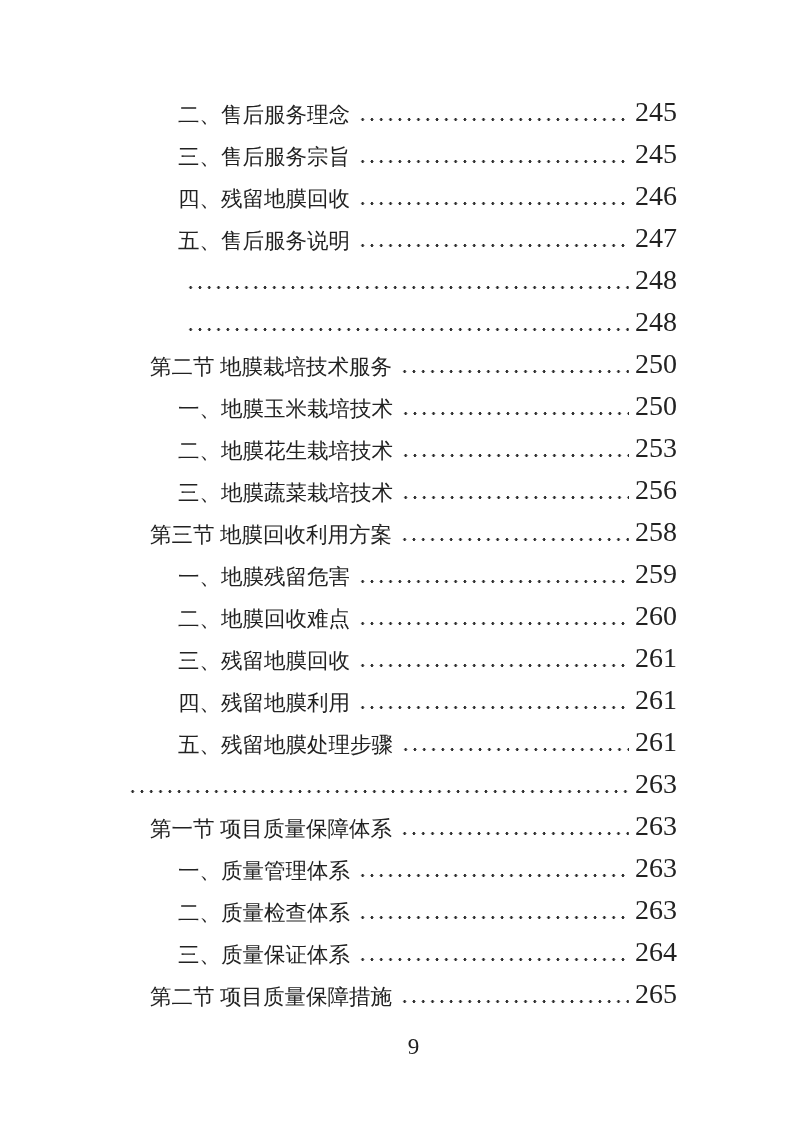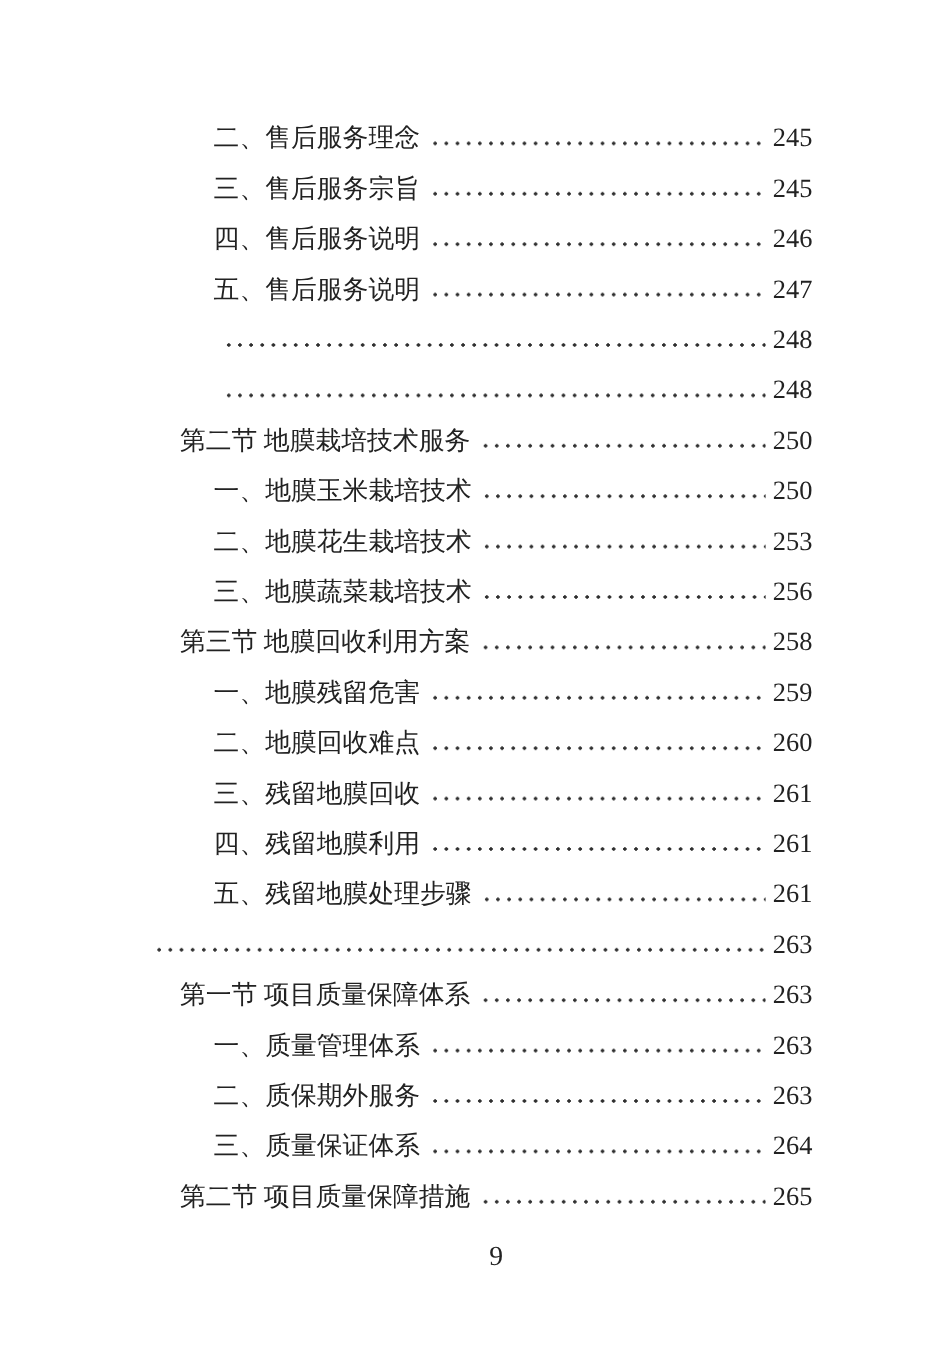--- a/index.html
+++ b/index.html
@@ -45,21 +45,21 @@
     align-self: stretch;
     margin-left: 6px;
     margin-right: 6px;
     background-image: radial-gradient(circle, #2e2e2e 1.2px, rgba(0,0,0,0) 1.7px);
     background-size: 9.3px 5px;
     background-repeat: repeat-x;
     background-position: left 2px bottom 4px;
   }
   .pagenum {
     line-height: 1;
-    font-size: 22px;
+    font-size: 28px;
     flex: 0 0 auto;
   }
   .pagefoot {
     position: absolute;
     left: 120px;
     top: 1035px;
     width: 557px;
     box-sizing: border-box;
     padding-left: 30px;
     text-align: center;
@@ -77,21 +77,21 @@
     <span class="label">二、售后服务理念</span>
     <span class="leader"></span>
     <span class="pagenum">245</span>
   </div>
       <div class="toc-row level-3">
     <span class="label">三、售后服务宗旨</span>
     <span class="leader"></span>
     <span class="pagenum">245</span>
   </div>
       <div class="toc-row level-3">
-    <span class="label">四、售后服务说明</span>
+    <span class="label">四、残留地膜回收</span>
     <span class="leader"></span>
     <span class="pagenum">246</span>
   </div>
       <div class="toc-row level-3">
     <span class="label">五、售后服务说明</span>
     <span class="leader"></span>
     <span class="pagenum">247</span>
   </div>
       <div class="toc-row level-3">
     <span class="leader"></span>
@@ -159,21 +159,21 @@
     <span class="label">第一节 项目质量保障体系</span>
     <span class="leader"></span>
     <span class="pagenum">263</span>
   </div>
       <div class="toc-row level-3">
     <span class="label">一、质量管理体系</span>
     <span class="leader"></span>
     <span class="pagenum">263</span>
   </div>
       <div class="toc-row level-3">
-    <span class="label">二、质保期外服务</span>
+    <span class="label">二、质量检查体系</span>
     <span class="leader"></span>
     <span class="pagenum">263</span>
   </div>
       <div class="toc-row level-3">
     <span class="label">三、质量保证体系</span>
     <span class="leader"></span>
     <span class="pagenum">264</span>
   </div>
       <div class="toc-row level-2">
     <span class="label">第二节 项目质量保障措施</span>

